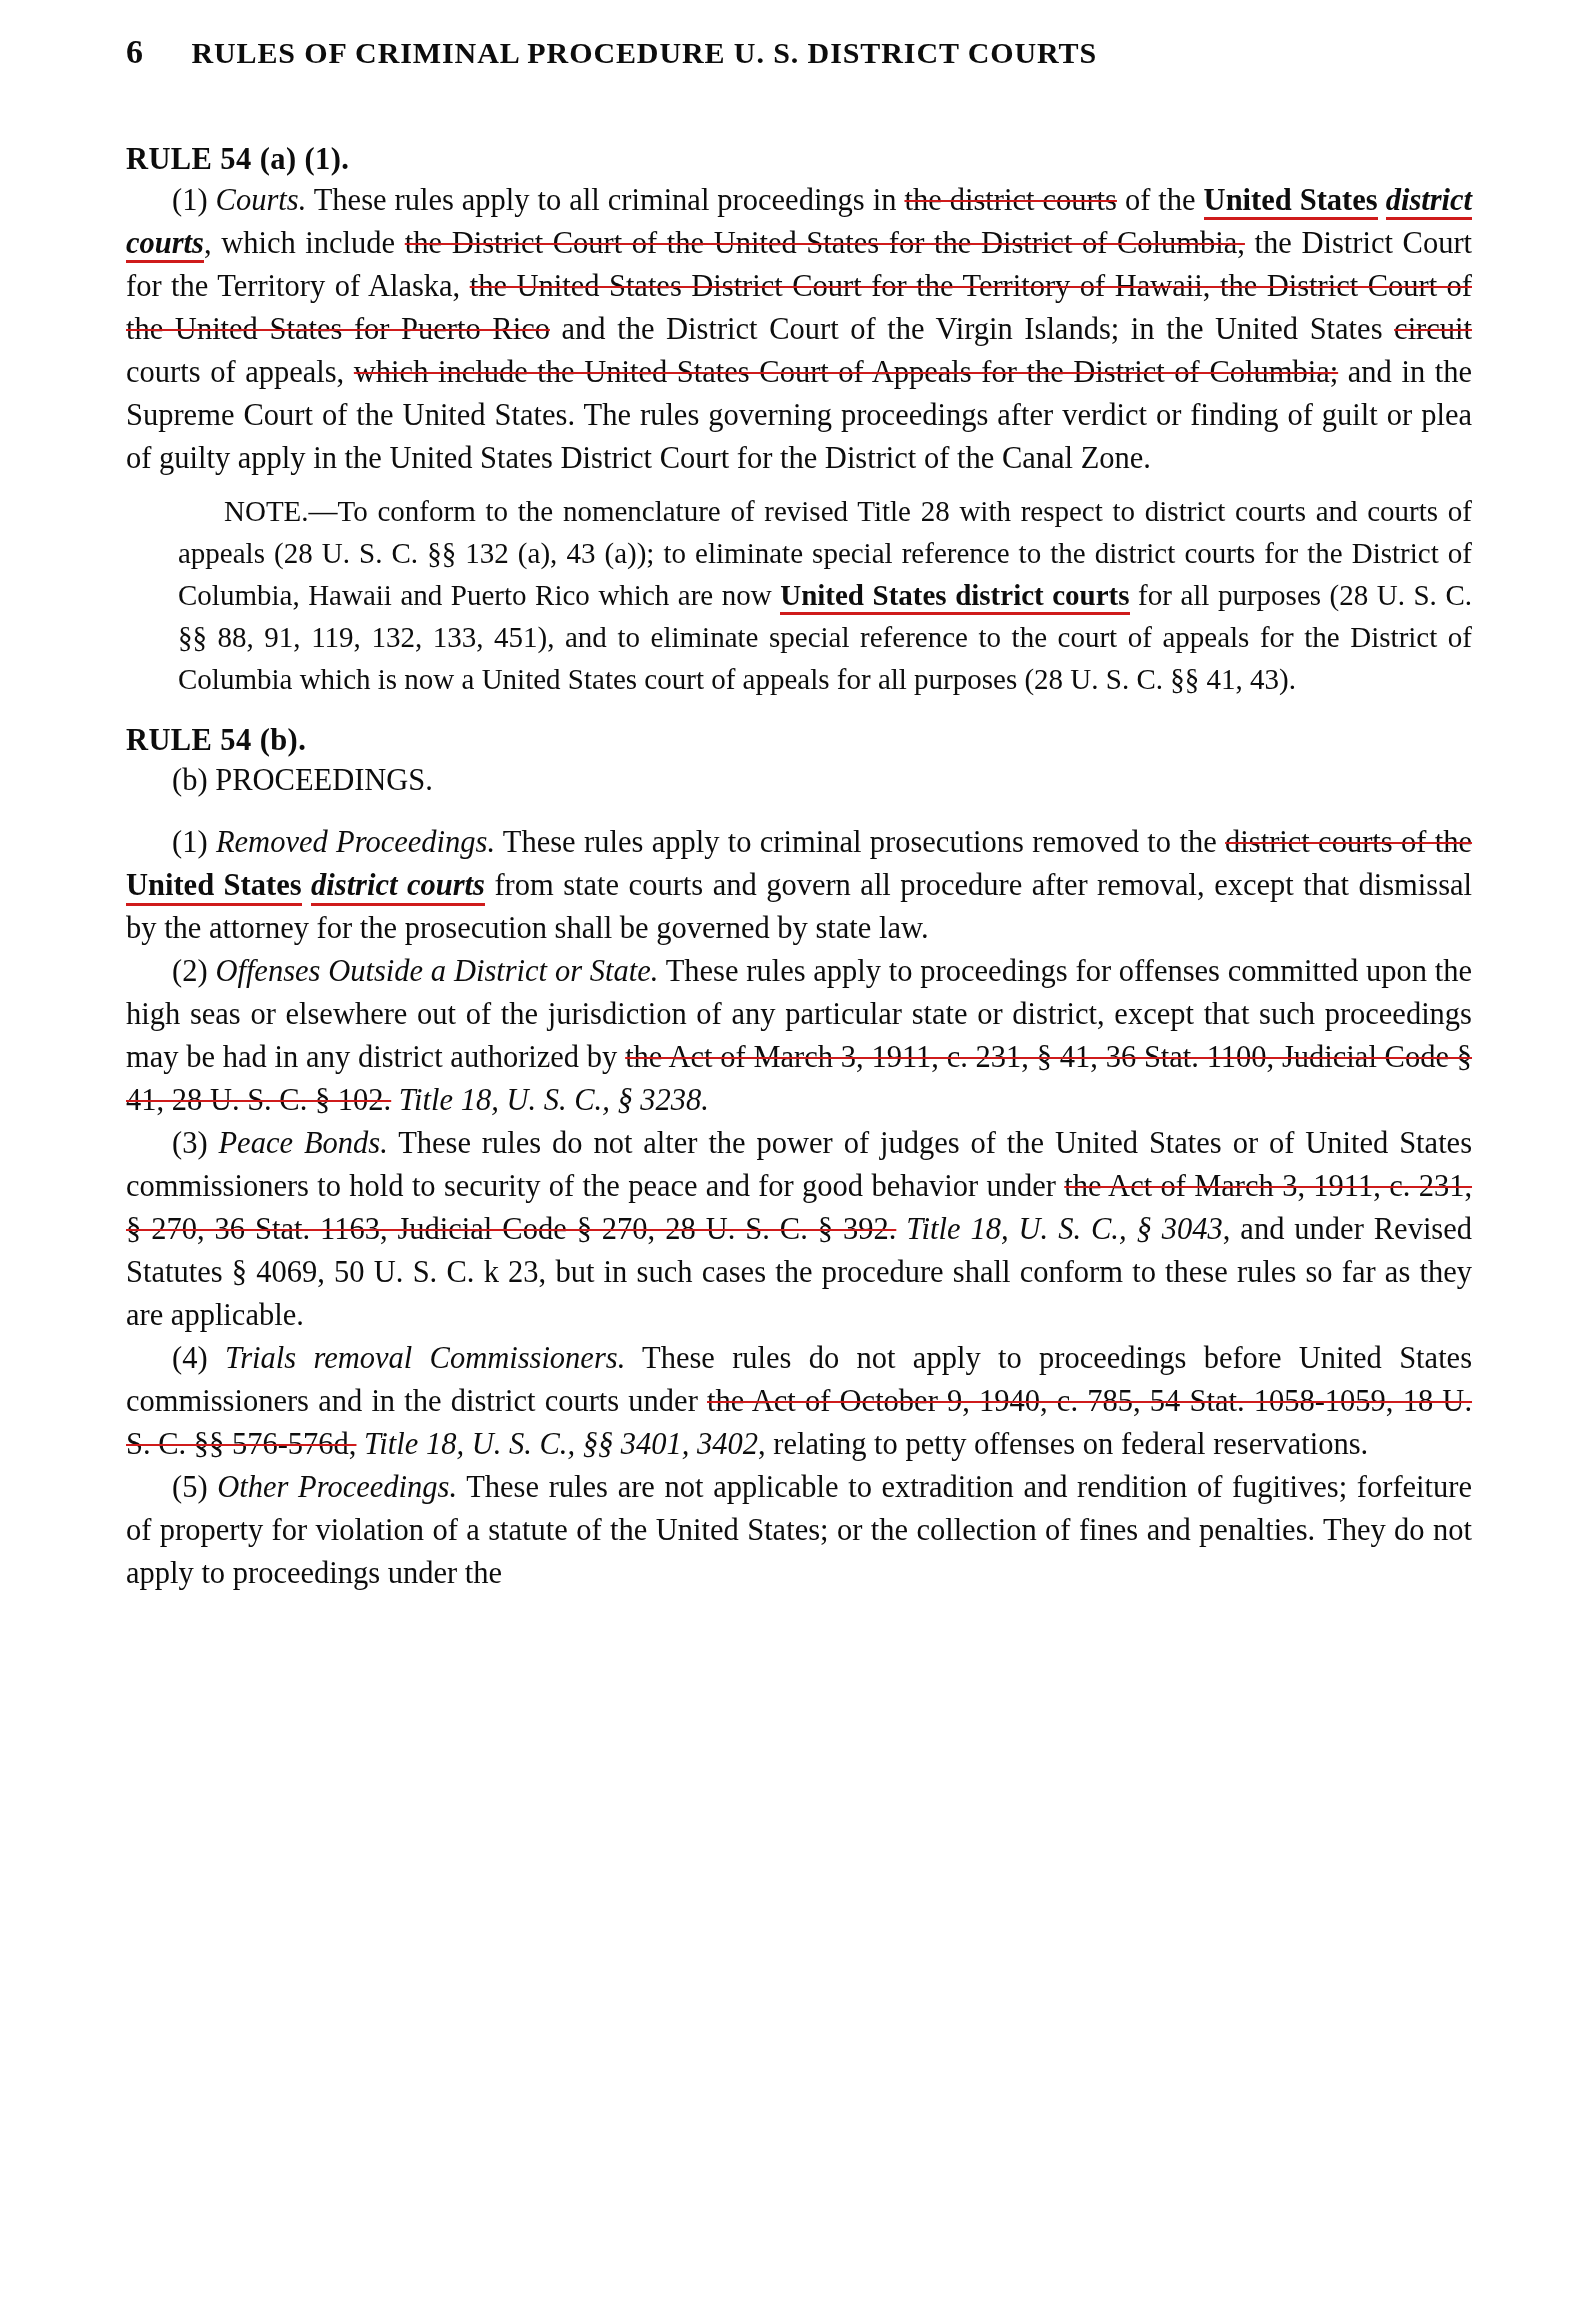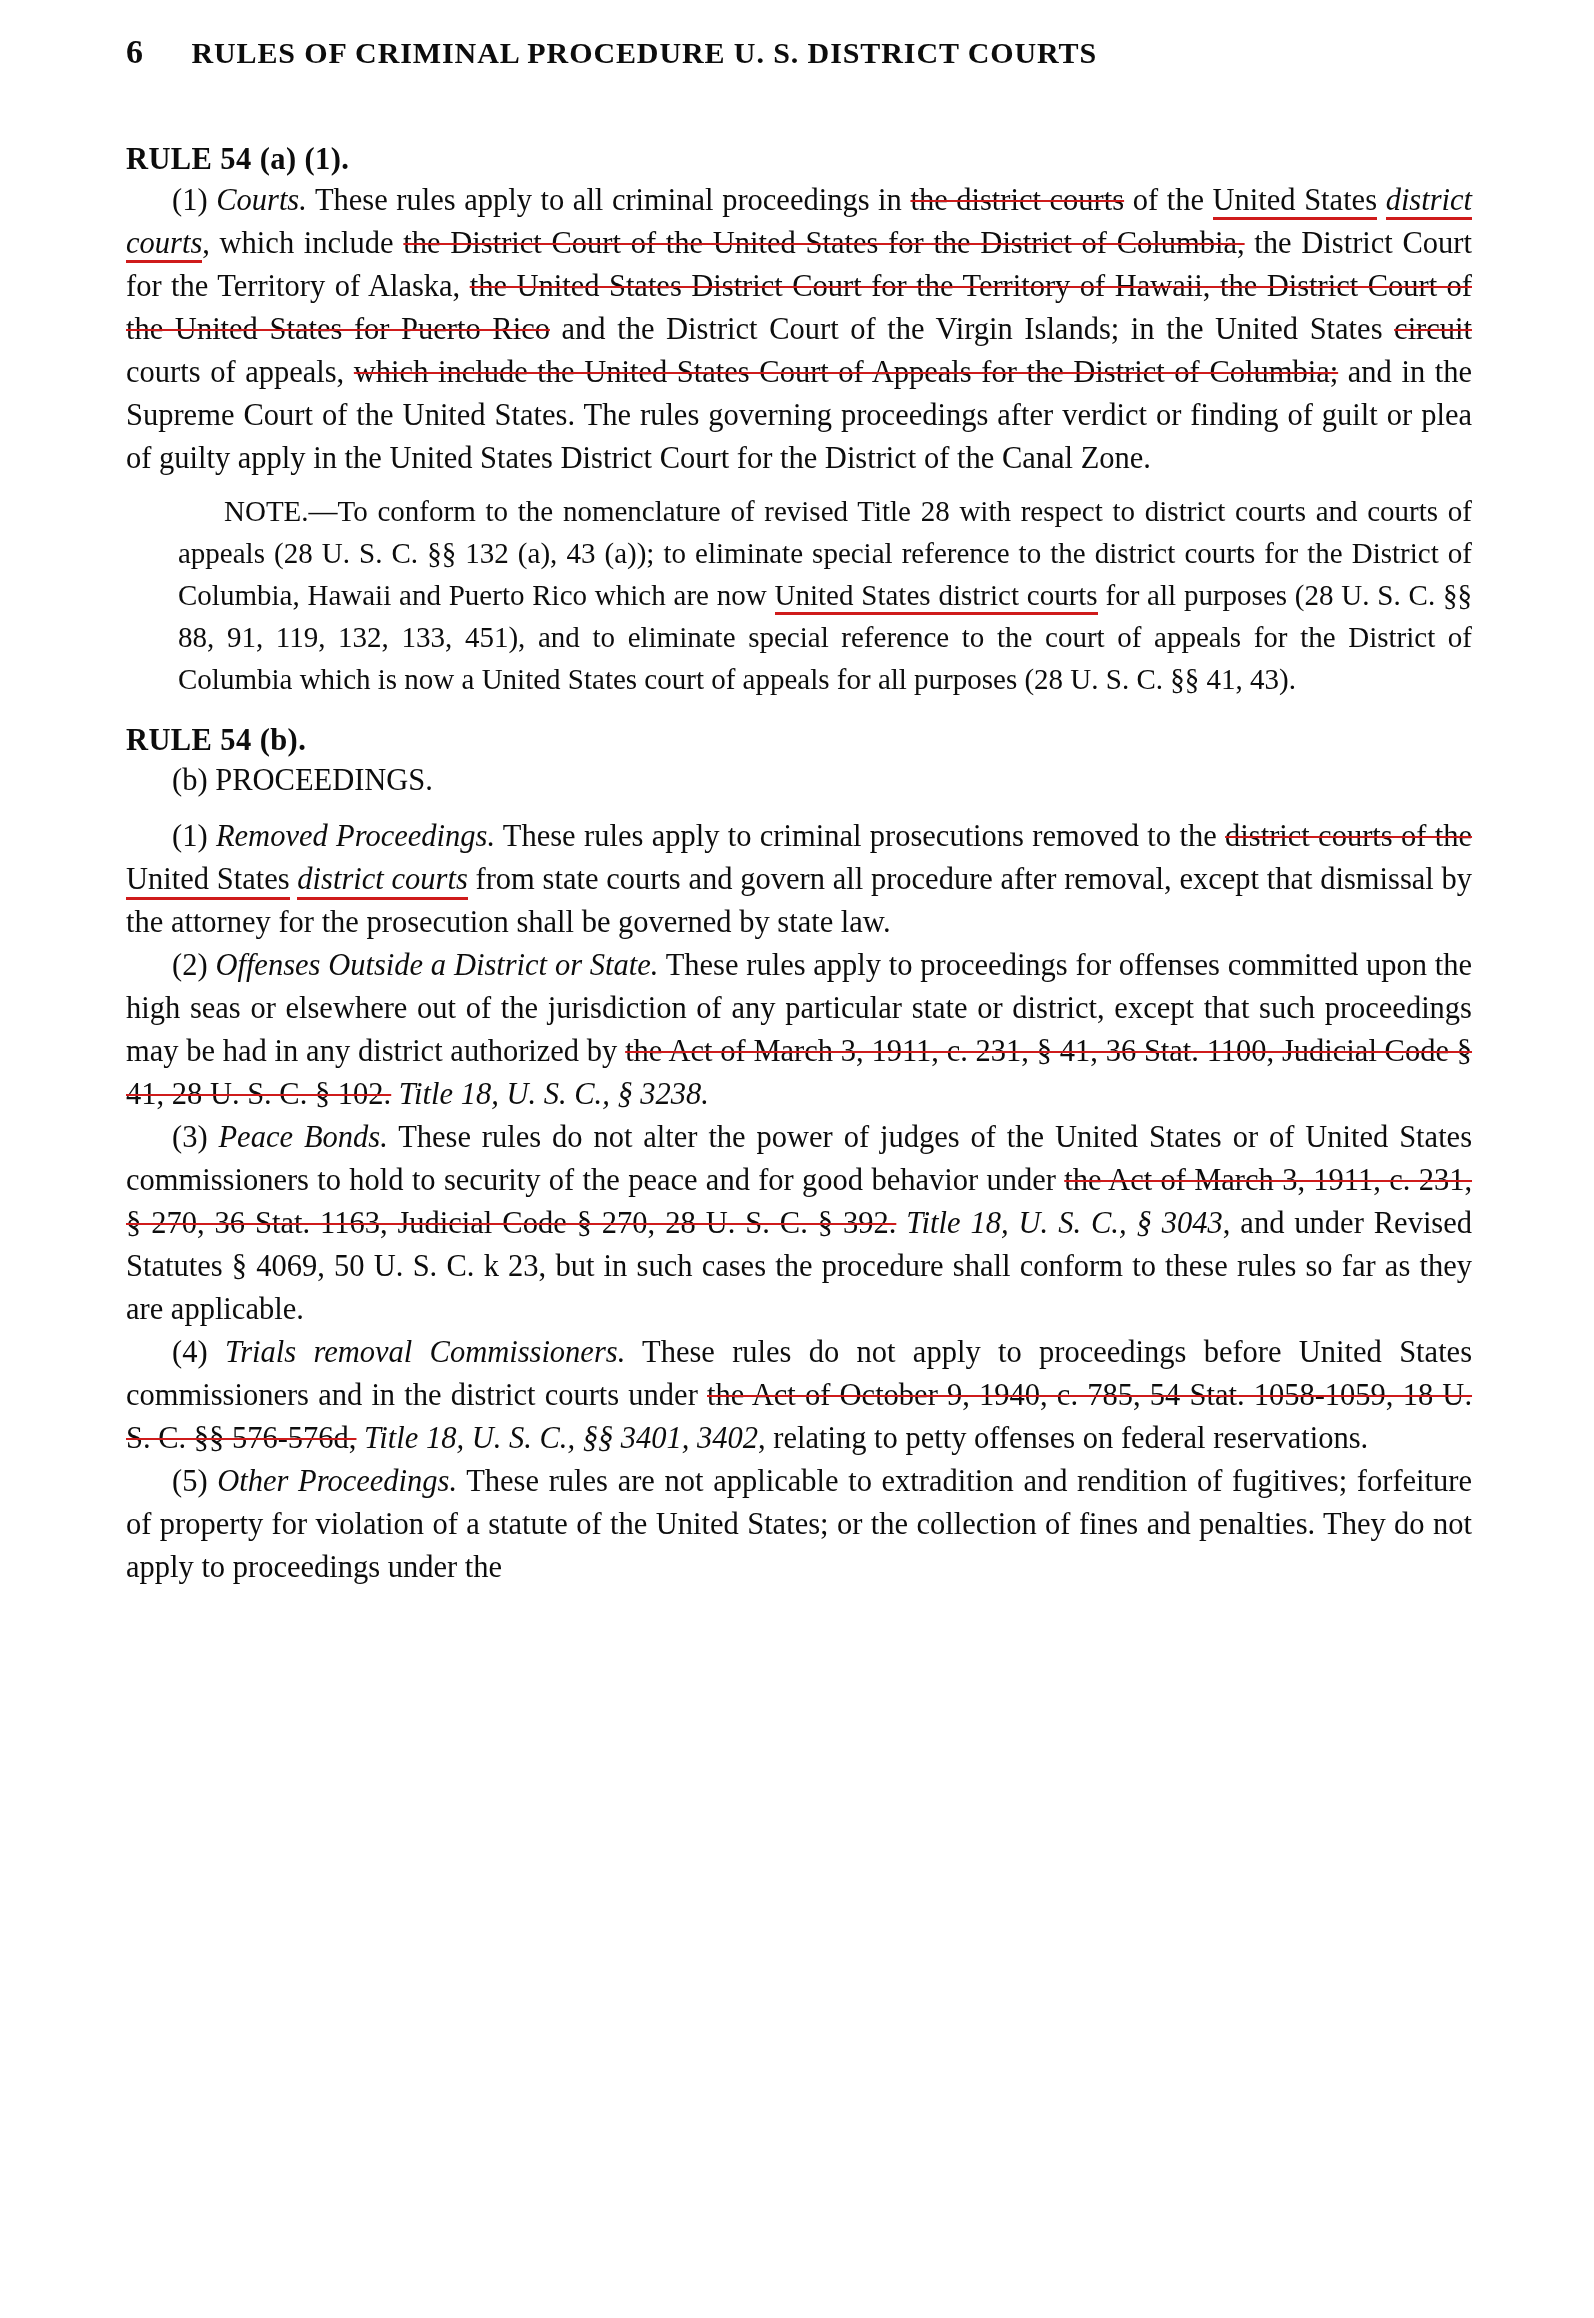--- a/index.html
+++ b/index.html
@@ -89,22 +89,23 @@
   }
   .strike {
     position: relative;
     text-decoration: line-through;
     text-decoration-color: #cf1b1b;
     text-decoration-thickness: 2.2px;
   }
   .ul-red {
     border-bottom: 3px solid #cf1b1b;
     padding-bottom: 0.7px;
+    font-weight: bold;
   }
-  .blk { margin-top: 13px; }
+  .blk { margin-top: 19px; }
 </style>
 </head>
 <body>
 
 <div class="page">
 
   <div class="header">
     <div class="header-inner">
       <span class="page-number">6</span>
       <span class="running-head">RULES OF CRIMINAL PROCEDURE U. S. DISTRICT COURTS</span>

